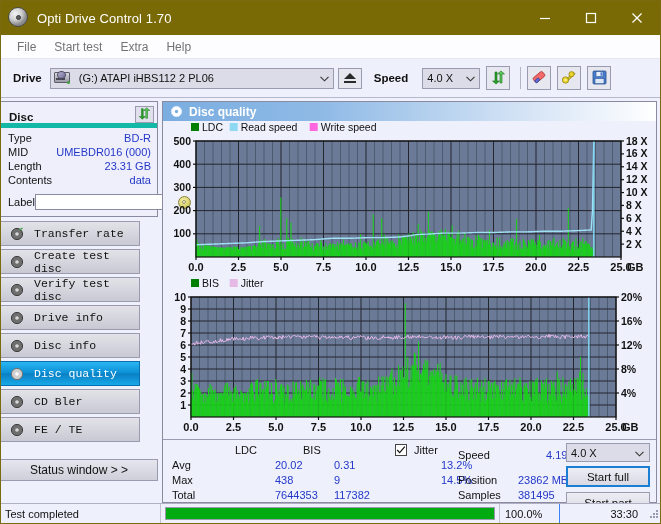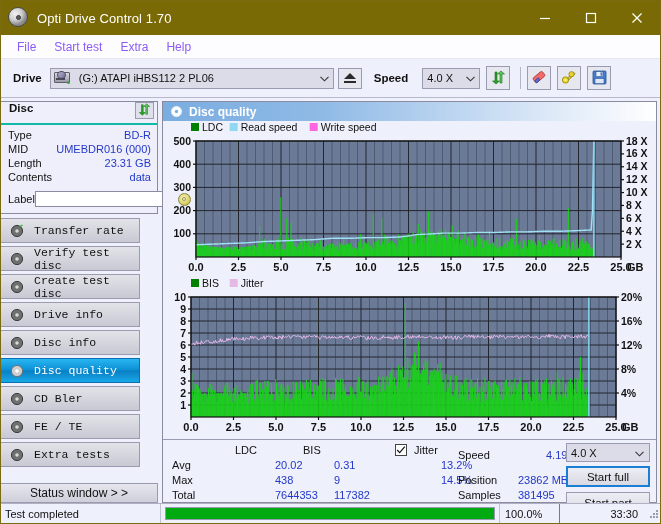--- a/index.html
+++ b/index.html
@@ -32,21 +32,21 @@
     content:"";position:absolute;left:50%;top:50%;width:5px;height:5px;margin:-2.5px 0 0 -2.5px;
     background:#5c5c5c;border-radius:50%;border:1px solid #3a3a3a;box-sizing:border-box;
   }
   .tb-title{color:#fff;font-size:13px;letter-spacing:.1px;}
   .tb-btns{position:absolute;right:0;top:0;height:34px;display:flex;}
   .tb-btn{width:46px;height:34px;display:flex;align-items:center;justify-content:center;color:#fff;font-size:13px;}
   .tb-btn svg{display:block;}
 
   
   .menubar{height:23px;background:#fdfdff;display:flex;align-items:center;padding-left:7px;border-bottom:1px solid #e6e6f2;}
-  .menubar .mi{padding:6px 9px;font-size:12px;color:#8b5cf6;cursor:default;}
+  .menubar .mi{padding:6px 9px;font-size:12px;color:#737373;cursor:default;}
 
   
   .toolbar{height:38px;background:#eef0fb;display:flex;align-items:center;padding:0 6px;border-bottom:1px solid #b8b8cc;}
   .tb-label{font-size:11.5px;font-weight:bold;color:#111;margin:0 8px 0 6px;}
   .combo{
     height:21px;background:#dcdce8;border:1px solid #9a9ab0;box-sizing:border-box;
     display:flex;align-items:center;position:relative;font-size:11px;color:#111;
   }
   .combo .cv{padding-left:4px;white-space:nowrap;overflow:hidden;}
   .combo .chev{position:absolute;right:4px;top:50%;transform:translateY(-50%);}
@@ -69,22 +69,22 @@
     display:flex;align-items:center;justify-content:center;margin-left:6px;
   }
   .sep{width:1px;height:22px;background:#b5b5c6;margin:0 6px 0 10px;}
 
   
   .main{display:flex;height:405px;}
   .sidebar{width:160px;flex:none;background:#eef0fb;display:flex;flex-direction:column;}
 
   .disc-panel{border:1px solid #8a8aa0;border-left:none;margin:3px 3px 4px 0;background:#efeffb;}
   .disc-head{
-    height:21px;display:flex;align-items:flex-start;justify-content:space-between;
-    border-bottom:2px solid #14b8a6;padding:0 3px 0 8px;
+    height:21px;display:flex;align-items:flex-end;justify-content:space-between;
+    border-bottom:5px solid #14b8a6;padding:0 3px 0 8px;
   }
   .disc-head .t{font-weight:bold;font-size:11.5px;color:#111;}
   .refresh-btn{width:19px;height:17px;background:#e0e0ec;border:1px solid #9a9ab0;box-sizing:border-box;display:flex;align-items:center;justify-content:center;}
   .disc-rows{padding:4px 6px 5px 7px;}
   .drow{display:flex;justify-content:space-between;height:14px;font-size:11px;}
   .drow .k{color:#111;}
   .drow .v{color:#2338c8;}
   .label-row{display:flex;align-items:center;margin-top:5px;}
   .label-row .k{color:#111;font-size:11px;width:36px;}
   .label-in{flex:1;height:16px;background:#fff;border:1px solid #8a8aa0;box-sizing:border-box;margin-right:4px;font:inherit;font-size:10px;padding:0 2px;color:#111;}
@@ -323,30 +323,30 @@
           </span>
           <span class="nl">Transfer rate</span>
         </div>
         <div class="nav">
           <span class="ni">
             <svg width="14" height="14" viewBox="0 0 14 14">
                 <circle cx="7" cy="7" r="5.6" fill="#6f6f6f" stroke="#3d3d3d" stroke-width="1"></circle>
                 <circle cx="7" cy="7" r="1.8" fill="#d8d8d8"></circle>
               </svg>
           </span>
-          <span class="nl">Verify test disc</span>
+          <span class="nl">Create test disc</span>
         </div>
         <div class="nav">
           <span class="ni">
             <svg width="14" height="14" viewBox="0 0 14 14">
                 <circle cx="7" cy="7" r="5.6" fill="#6f6f6f" stroke="#3d3d3d" stroke-width="1"></circle>
                 <circle cx="7" cy="7" r="1.8" fill="#d8d8d8"></circle>
               </svg>
           </span>
-          <span class="nl">Create test disc</span>
+          <span class="nl">Verify test disc</span>
         </div>
         <div class="nav">
           <span class="ni">
             <svg width="14" height="14" viewBox="0 0 14 14">
                 <circle cx="7" cy="7" r="5.6" fill="#6f6f6f" stroke="#3d3d3d" stroke-width="1"></circle>
                 <circle cx="7" cy="7" r="1.8" fill="#d8d8d8"></circle>
               </svg>
           </span>
           <span class="nl">Drive info</span>
         </div>
@@ -378,29 +378,20 @@
           <span class="nl">CD Bler</span>
         </div>
         <div class="nav">
           <span class="ni">
             <svg width="14" height="14" viewBox="0 0 14 14">
                 <circle cx="7" cy="7" r="5.6" fill="#6f6f6f" stroke="#3d3d3d" stroke-width="1"></circle>
                 <circle cx="7" cy="7" r="1.8" fill="#d8d8d8"></circle>
               </svg>
           </span>
           <span class="nl">FE / TE</span>
-        </div>
-        <div class="nav">
-          <span class="ni">
-            <svg width="14" height="14" viewBox="0 0 14 14">
-                <circle cx="7" cy="7" r="5.6" fill="#6f6f6f" stroke="#3d3d3d" stroke-width="1"></circle>
-                <circle cx="7" cy="7" r="1.8" fill="#d8d8d8"></circle>
-              </svg>
-          </span>
-          <span class="nl">Extra tests</span>
         </div>
       </div>
 
       <div class="nav-gap"></div>
       <div class="status-btn">Status window &gt; &gt;</div>
     </div>
 
     <div class="content">
       <div class="dq-head">
         <span class="hi">

